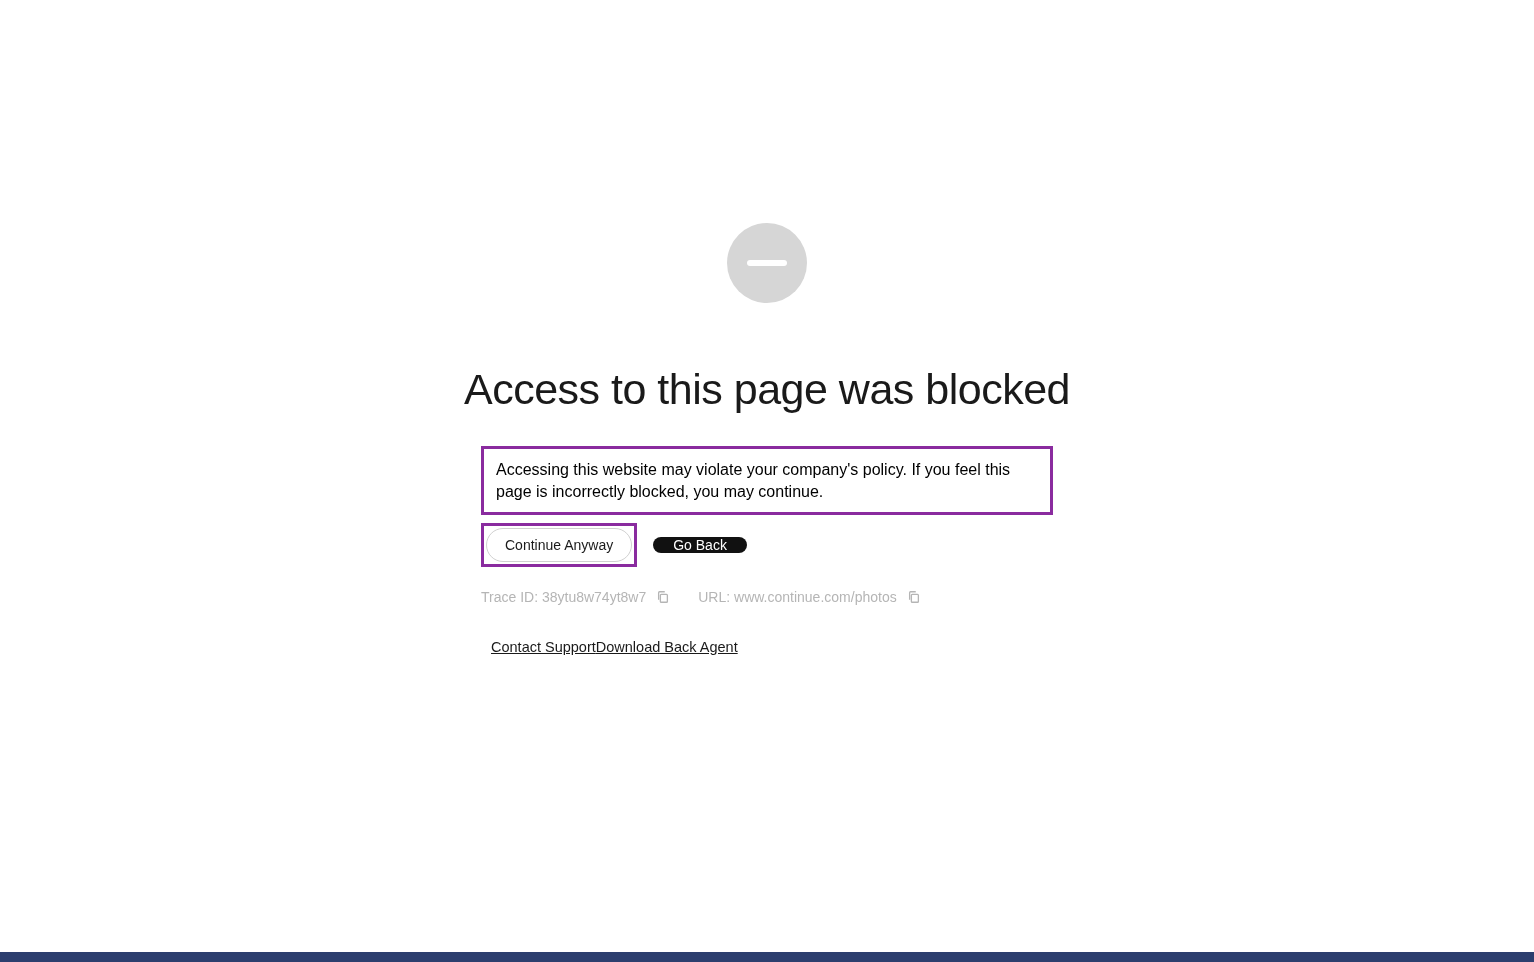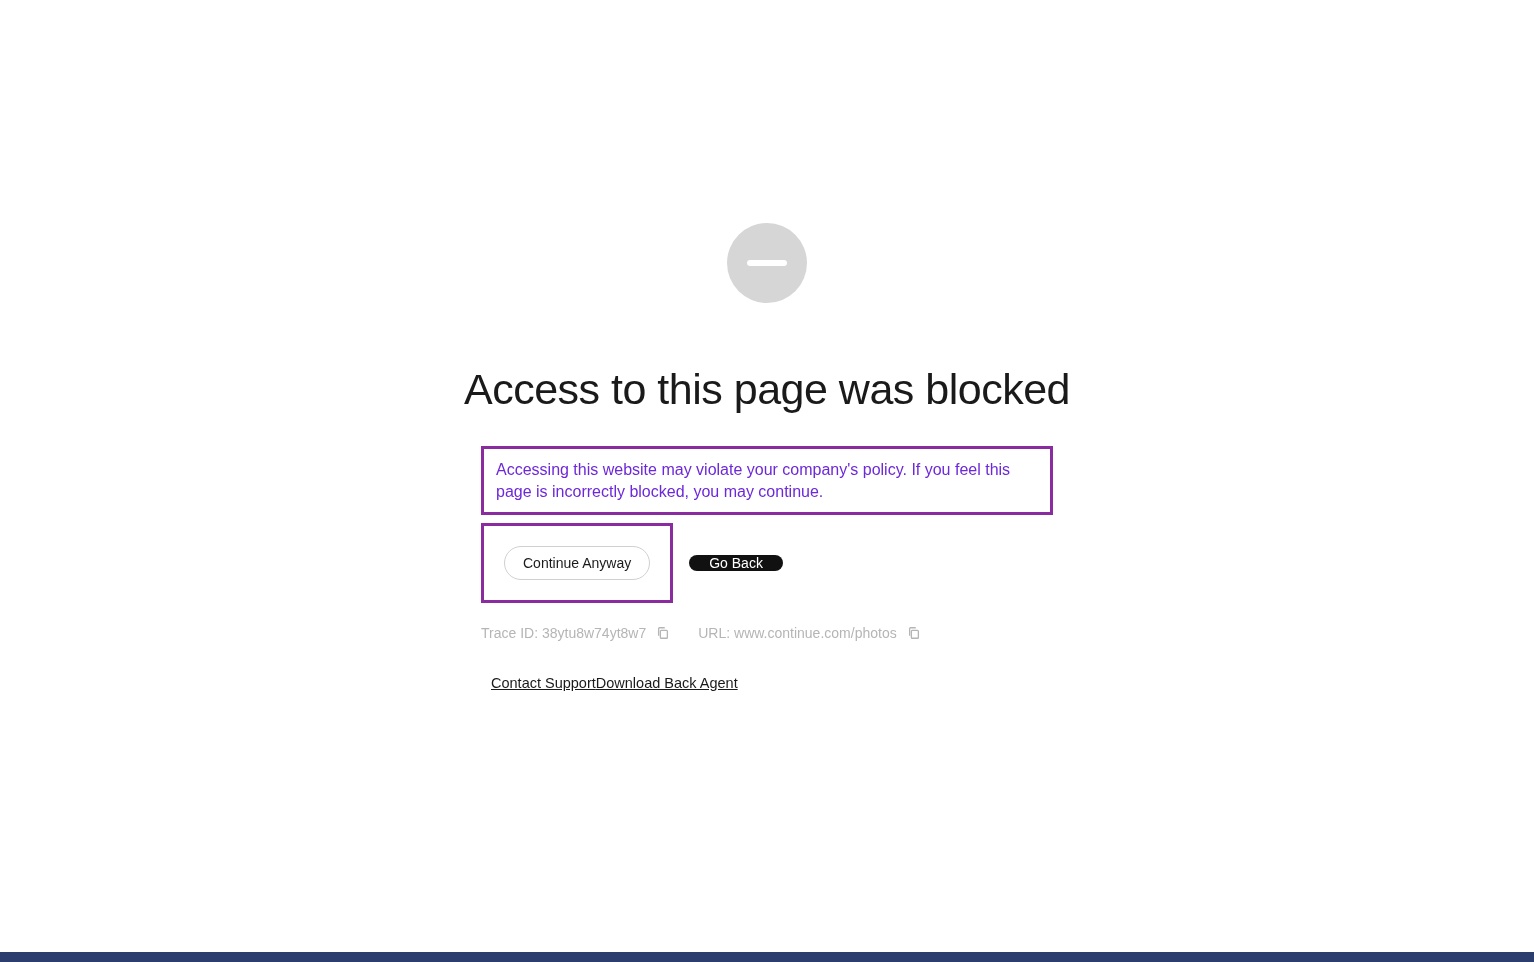--- a/index.html
+++ b/index.html
@@ -48,33 +48,33 @@
     }
     .description-box {
       border: 3px solid #8a2b9f;
       padding: 10px 12px;
       width: 572px;
       margin-bottom: 8px;
     }
     .description-text {
       font-size: 16px;
       line-height: 1.35;
-      color: #6d28d9;
+      color: #000000;
     }
     .button-row {
       display: flex;
       align-items: center;
       gap: 16px;
       width: 572px;
       justify-content: flex-start;
       margin-bottom: 22px;
     }
     .continue-box {
       border: 3px solid #8a2b9f;
-      padding: 20px;
+      padding: 2px;
       display: inline-block;
     }
     .continue-button {
       background: #ffffff;
       border: 1px solid #d0d0d0;
       border-radius: 18px;
       padding: 8px 18px;
       font-size: 14px;
       color: #1a1a1a;
       cursor: pointer;

